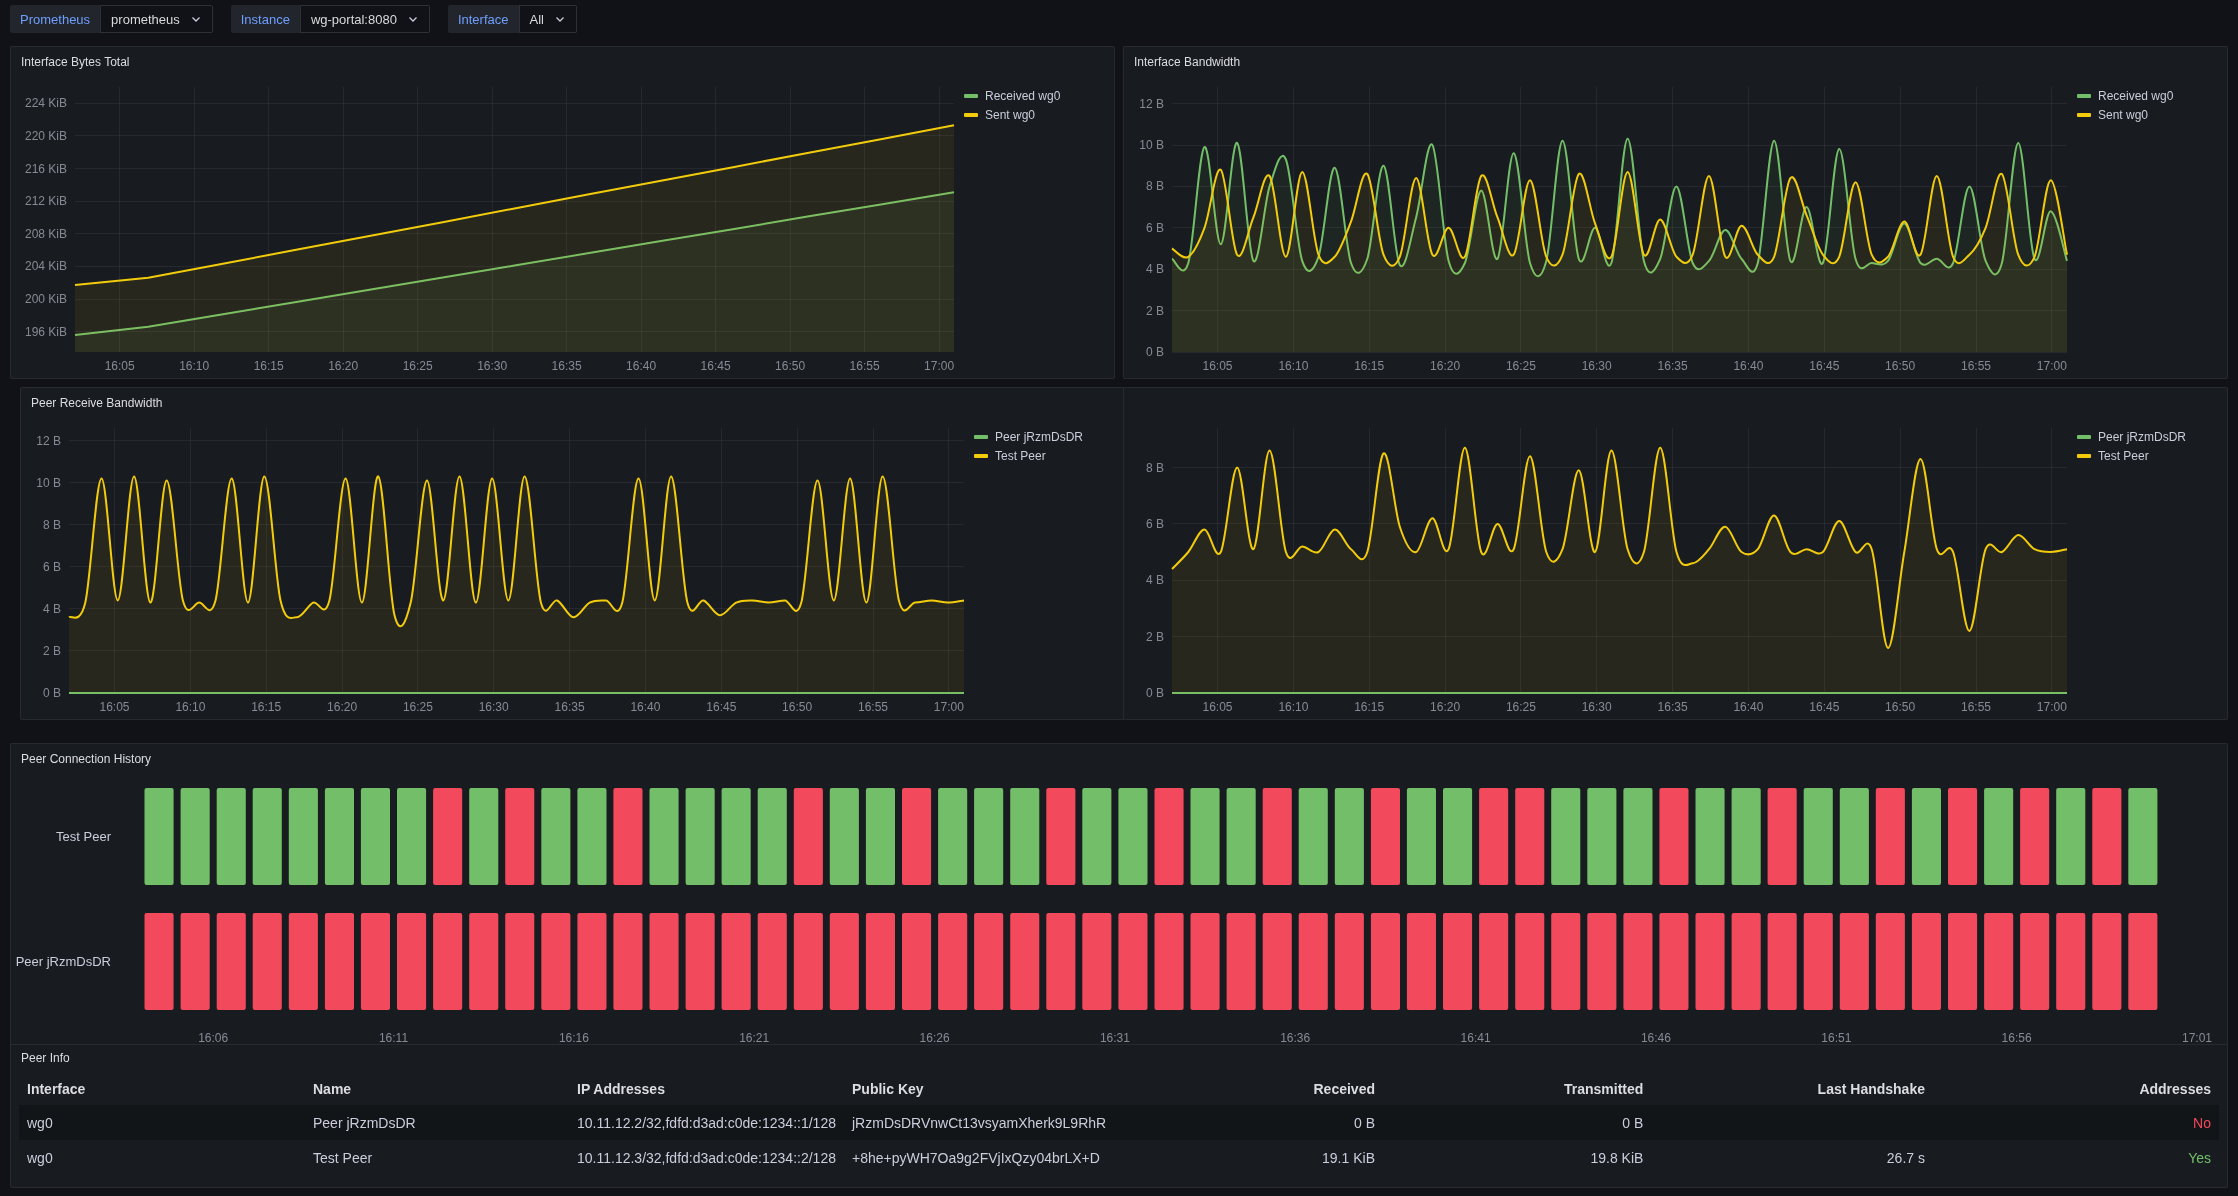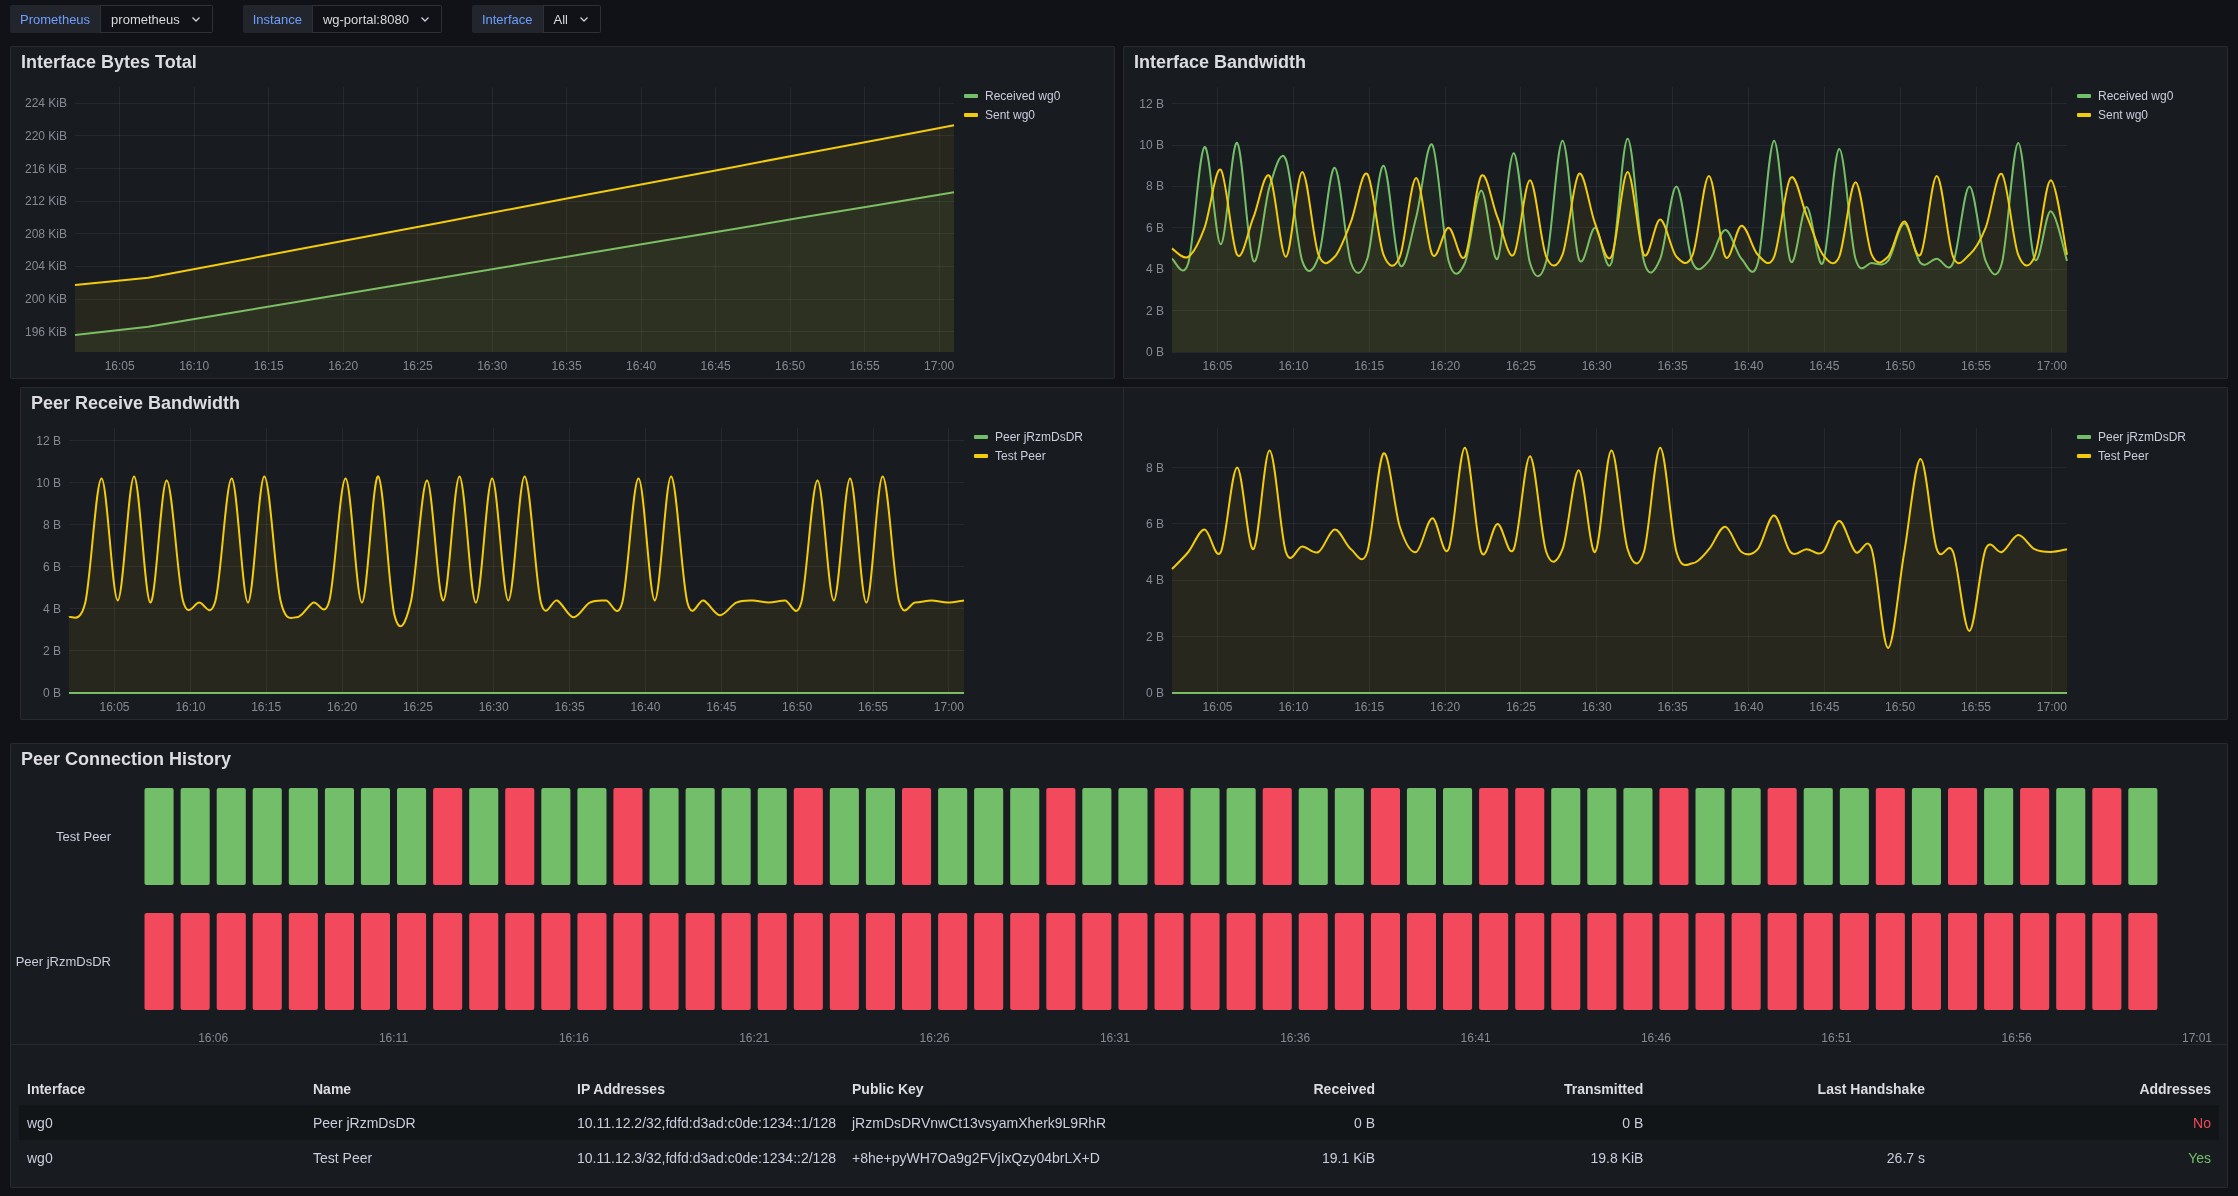--- a/index.html
+++ b/index.html
@@ -1,26 +1,26 @@
 <!DOCTYPE html>
 <html><head>
 <meta charset="utf-8">
 <style>
   *{box-sizing:border-box}
   html,body{margin:0;padding:0}
   body{width:2238px;height:1196px;overflow:hidden;background:#111217;color:#ccccdc;
        font-family:"Liberation Sans","DejaVu Sans",sans-serif}
   .dashboard{position:relative;width:2238px;height:1196px}
-  .submenu{position:absolute;top:0;left:0;height:38px;display:flex;align-items:center;padding:0 10px;gap:30px}
+  .submenu{position:absolute;top:0;left:0;height:38px;display:flex;align-items:center;padding:0 10px;gap:18px}
   .var-pair{display:flex;height:28px;border-radius:2px;overflow:hidden}
   .var-label{display:flex;align-items:center;padding:0 10px;background:#22252b;color:#6e9fff;font-size:13px;font-weight:500}
   .var-value{display:flex;align-items:center;gap:10px;padding:0 10px;background:#111217;
              border:1px solid rgba(204,204,220,0.16);color:#d8d9da;font-size:13px;cursor:pointer}
   .panel{position:absolute;background:#181b1f;border:1px solid rgba(204,204,220,0.09);border-radius:2px}
-  .panel-title{height:30px;line-height:30px;padding:0 10px;font-size:18px;font-weight:700;color:#dcdde3;cursor:pointer;white-space:nowrap}
+  .panel-title{height:30px;line-height:30px;padding:0 10px;font-size:12px;font-weight:400;color:#dcdde3;cursor:pointer;white-space:nowrap}
   .panel-title.compact{height:26px;line-height:26px}
   .panel-body{position:absolute;top:30px;left:0;right:0;bottom:0;display:flex}
   .chart-area{flex:1;position:relative;min-width:0}
   .legend{width:150px;padding:12px 6px 0 0;display:flex;flex-direction:column;gap:5px}
   .legend-item{display:flex;align-items:center;gap:7px;font-size:12px;color:#ccccdc;cursor:pointer;white-space:nowrap}
   .legend-swatch{width:14px;height:4px;border-radius:1px;flex:none}
   .timeline-body{position:absolute;top:30px;left:0;right:0;bottom:0}
   svg text{fill:rgba(204,204,220,0.62);font-size:12px;font-family:inherit}
   svg text.rowlab{fill:#ccccdc;font-size:13px}
   .grid{stroke:rgba(204,204,220,0.08);stroke-width:1;shape-rendering:crispEdges}
@@ -430,20 +430,21 @@
           <text x="1284.2" y="268" text-anchor="middle">16:36</text>
           <text x="1464.6" y="268" text-anchor="middle">16:41</text>
           <text x="1644.9" y="268" text-anchor="middle">16:46</text>
           <text x="1825.3" y="268" text-anchor="middle">16:51</text>
           <text x="2005.6" y="268" text-anchor="middle">16:56</text>
           <text x="2186.0" y="268" text-anchor="middle">17:01</text>
         </svg></div>
   </div>
 
   <div class="panel" style="left:10px;top:1044px;width:2218px;height:144px">
+    <div class="panel-title compact">Peer Info</div>
     <div class="table-wrap">
       <div class="t-head">
           <div class="t-cell t-hcell" style="width:13%">Interface</div>
           <div class="t-cell t-hcell" style="width:12%">Name</div>
           <div class="t-cell t-hcell" style="width:12.5%">IP Addresses</div>
           <div class="t-cell t-hcell" style="width:12.3%">Public Key</div>
           <div class="t-cell t-hcell right" style="width:12.2%">Received</div>
           <div class="t-cell t-hcell right" style="width:12.2%">Transmitted</div>
           <div class="t-cell t-hcell right" style="width:12.8%">Last Handshake</div>
           <div class="t-cell t-hcell right" style="flex:1">Addresses</div>

